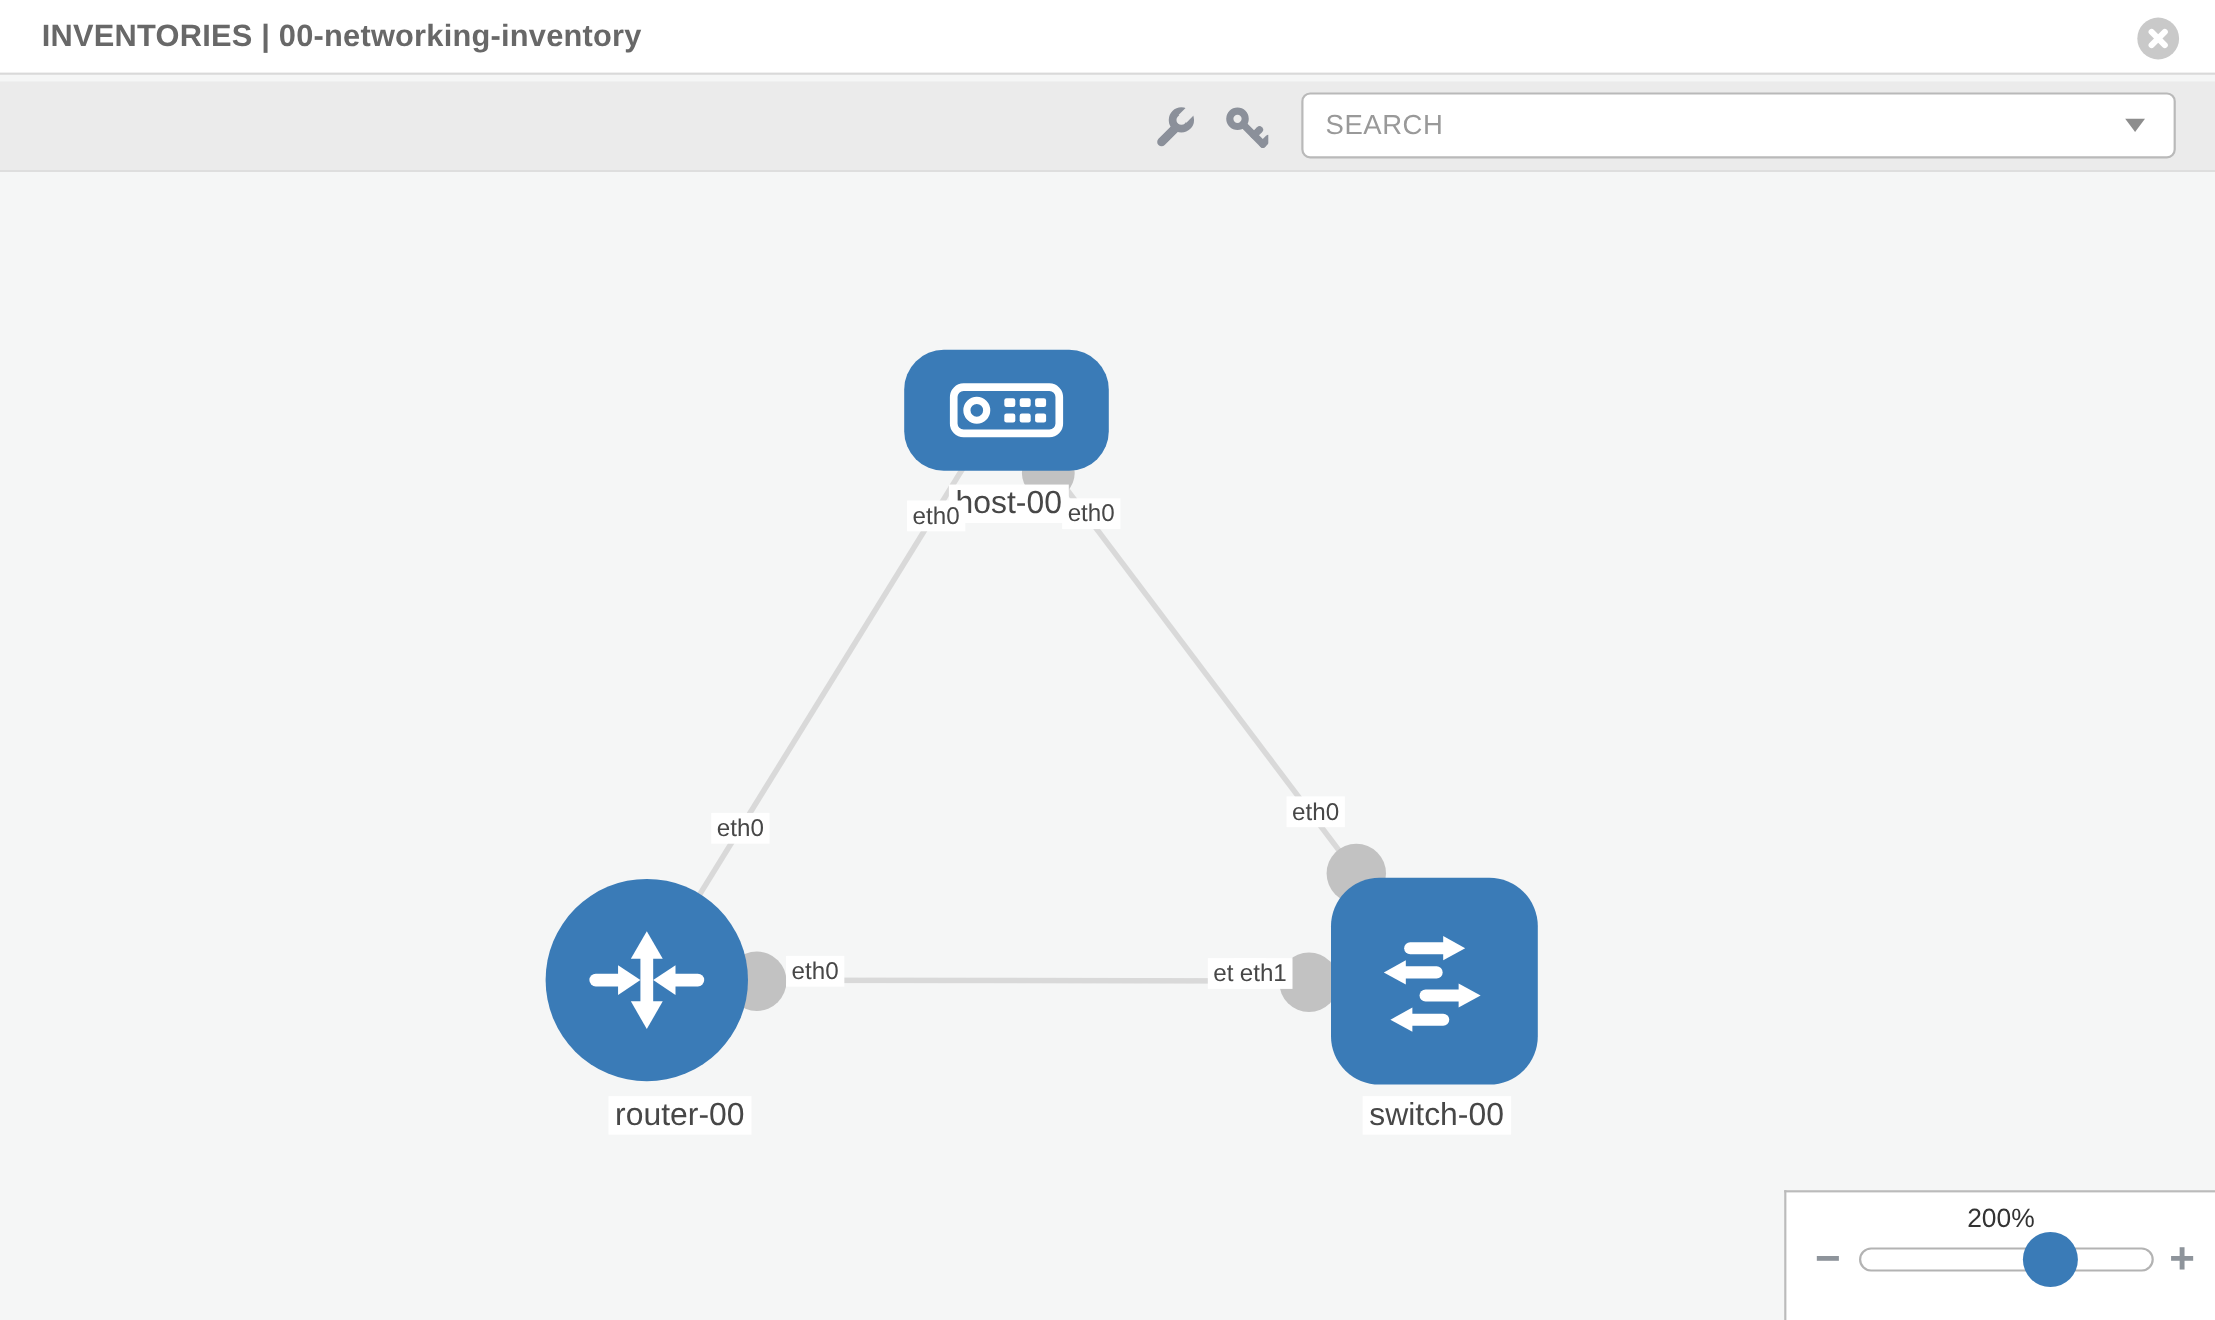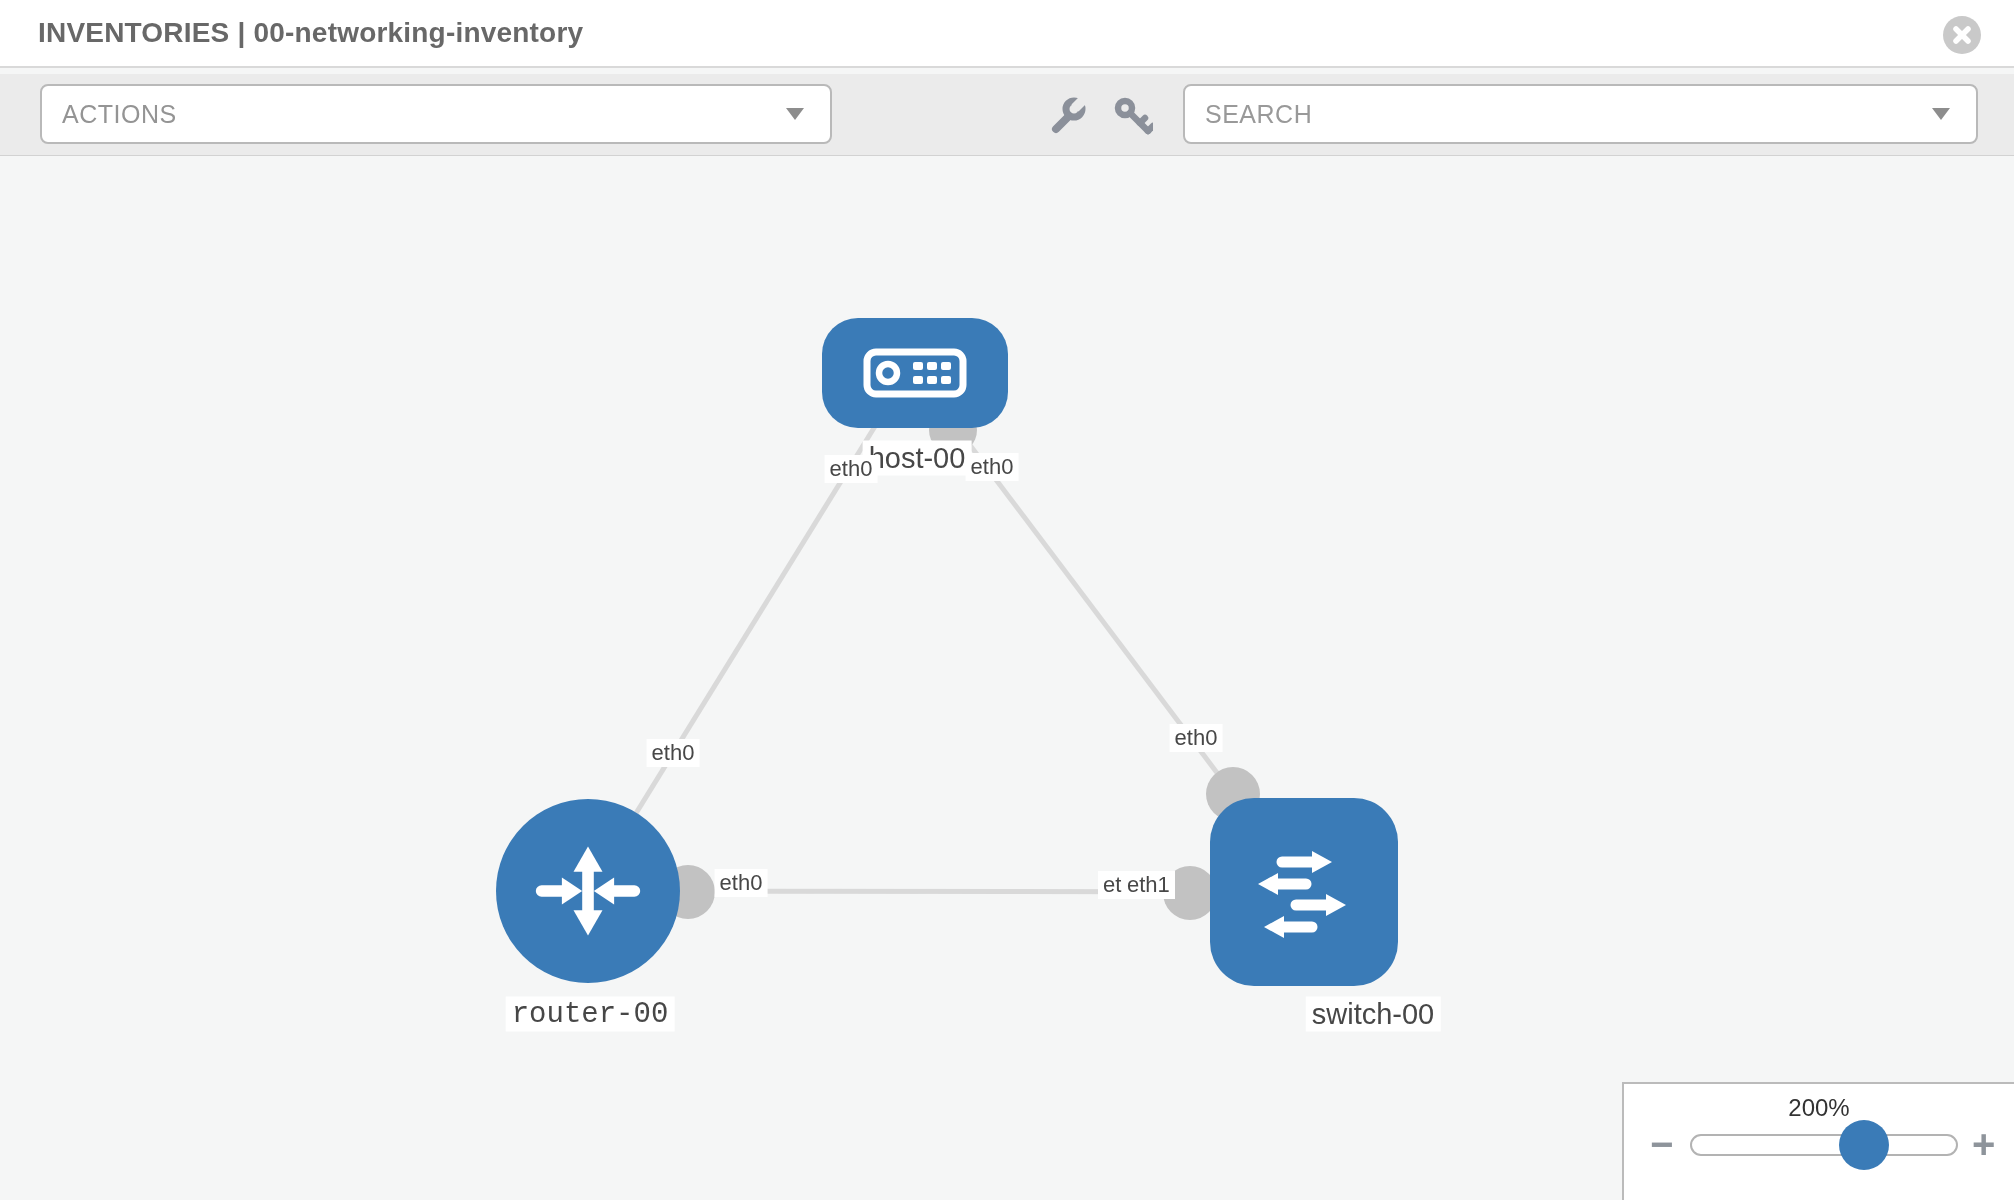--- a/index.html
+++ b/index.html
@@ -112,24 +112,20 @@
     <div class="header-title">INVENTORIES | 00-networking-inventory</div>
     <div class="close-btn">
       <svg width="38" height="38" viewBox="0 0 38 38">
         <line x1="13" y1="13" x2="25" y2="25" stroke="#ffffff" stroke-width="5.5" stroke-linecap="round"></line>
         <line x1="25" y1="13" x2="13" y2="25" stroke="#ffffff" stroke-width="5.5" stroke-linecap="round"></line>
       </svg>
     </div>
   </div>
 
   <div class="toolbar">
-    <div class="select-box actions-box">
-      <span class="select-label">ACTIONS</span>
-      <span class="caret-down"></span>
-    </div>
 
     <div class="tool-icon-btn wrench-btn">
       <svg width="40" height="40" viewBox="0 0 40 40">
         <circle cx="28" cy="13" r="8" fill="none" stroke="#8b909a" stroke-width="7"></circle>
         <line x1="29" y1="12" x2="40" y2="1" stroke="#ebebeb" stroke-width="10"></line>
         <line x1="10" y1="33" x2="23" y2="20" stroke="#8b909a" stroke-width="8" stroke-linecap="round"></line>
       </svg>
     </div>
     <div class="tool-icon-btn key-btn">
       <svg width="40" height="40" viewBox="0 0 40 40">
@@ -192,22 +188,22 @@
         <line x1="62" y1="52" x2="32" y2="52" stroke="#ffffff" stroke-width="11" stroke-linecap="round"></line>
         <polygon points="14,52 34,41 34,63" fill="#ffffff"></polygon>
         <line x1="52" y1="73" x2="84" y2="73" stroke="#ffffff" stroke-width="11" stroke-linecap="round"></line>
         <polygon points="102,73 82,62 82,84" fill="#ffffff"></polygon>
         <line x1="68" y1="95" x2="38" y2="95" stroke="#ffffff" stroke-width="11" stroke-linecap="round"></line>
         <polygon points="20,95 40,84 40,106" fill="#ffffff"></polygon>
       </svg>
     </div>
 
     <span class="diagram-label node-label" style="left:917px; top:301px;">host-00</span>
-    <span class="diagram-label node-label" style="left:590px; top:857px;font-family:Liberation Mono, monospace;">router-00</span>
-    <span class="diagram-label node-label" style="left:1373px; top:857px;">switch-00</span>
+    <span class="diagram-label node-label" style="left:618px; top:857px;">router-00</span>
+    <span class="diagram-label node-label" style="left:1306px; top:857px;">switch-00</span>
 
     <span class="diagram-label if-label" style="left:851px; top:312px;">eth0</span>
     <span class="diagram-label if-label" style="left:992px; top:310px;">eth0</span>
     <span class="diagram-label if-label" style="left:673px; top:596px;">eth0</span>
     <span class="diagram-label if-label" style="left:1196px; top:581px;">eth0</span>
     <span class="diagram-label if-label" style="left:741px; top:726px;">eth0</span>
     <span class="diagram-label if-label if-label-anchored" style="left:1098px; top:728px;">eth0</span>
     <span class="diagram-label if-label if-label-anchored if-over" style="left:1122px; top:728px;">eth1</span>
 
     <div class="zoom-panel">

